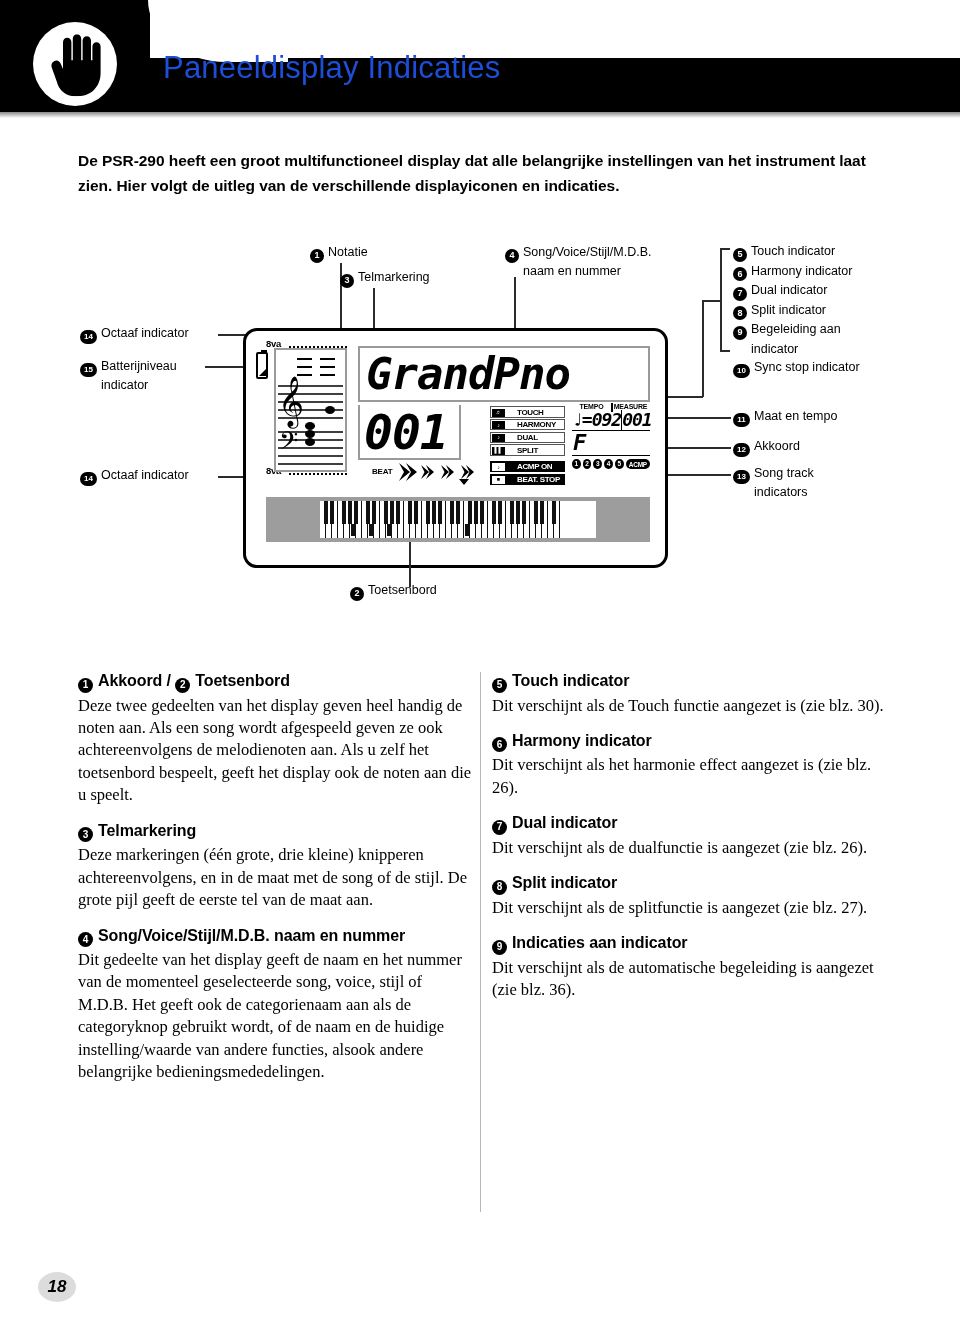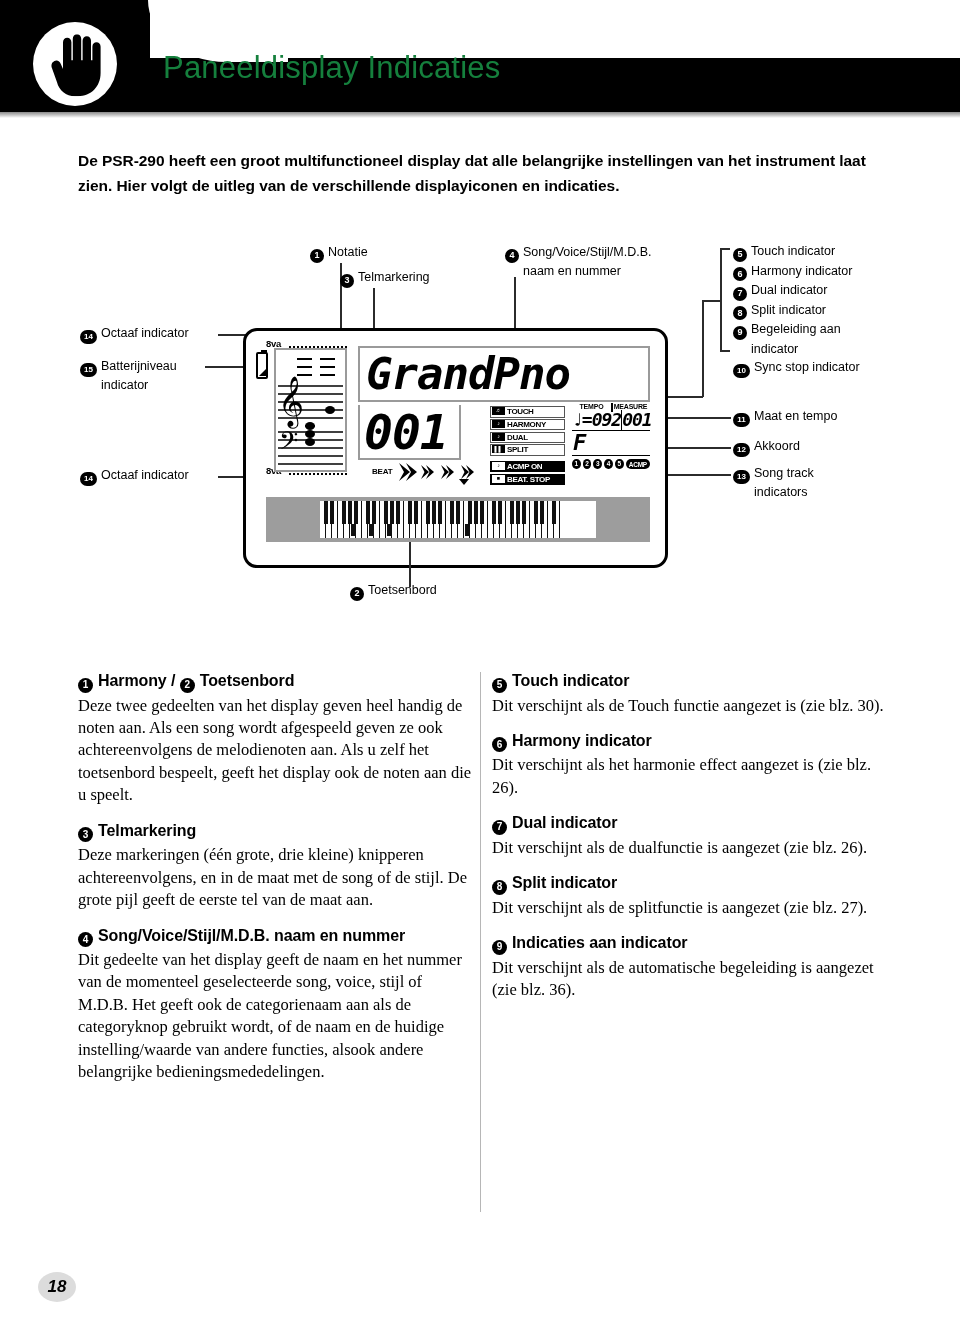--- a/index.html
+++ b/index.html
@@ -33,21 +33,21 @@
     position:absolute; left:33px; top:22px; width:84px; height:84px;
     background:#fff; border-radius:50%;
   }
   .hand-glyph{
     position:absolute; left:50%; top:50%; transform:translate(-50%,-48%);
     width:58px; height:62px;
   }
   .page-title{
     position:absolute; left:163px; top:50px;
     font-size:31px; font-weight:400; letter-spacing:.2px;
-    color:#15803d; white-space:nowrap;
+    color:#1d4ed8; white-space:nowrap;
   }
 
   
   .intro{
     position:absolute; left:78px; top:148px; width:810px;
     font-size:15.5px; font-weight:bold; line-height:1.62;
     letter-spacing:-.05px;
   }
 
   
@@ -123,21 +123,21 @@
   .beat-arrow{ position:absolute; top:1px; }
   .beat-tri{
     position:absolute; left:87px; top:18px; width:0;height:0;
     border-left:5px solid transparent; border-right:5px solid transparent;
     border-top:6px solid #000;
   }
 
   
   .indcol{ position:absolute; left:490px; top:176px; width:75px; }
   .ind{
-    display:flex; align-items:flex-start; gap:2px;
+    display:flex; align-items:flex-end; gap:12px;
     border:1.3px solid #555; height:11.5px; margin-bottom:1.3px;
     padding-left:1px; background:#fff;
   }
   .ind .ic{
     width:13px; height:8px; background:#000; flex:0 0 auto;
     display:flex; align-items:center; justify-content:center;
     color:#fff; font-size:5.5px; line-height:1;
   }
   .ind .tx{ font-size:8px; font-weight:bold; letter-spacing:-.35px; }
   .ind.on{ background:#000; border-color:#000; }
@@ -517,21 +517,21 @@
     <span class="num">2</span><span>Toetsenbord</span>
   </div>
 </div>
 
 <div class="col-div"></div>
 
 <div class="col colL">
 
   <div class="sec-block">
     <h2 class="sec-h">
-      <span class="num">1</span><span>Harmony /</span>
+      <span class="num">1</span><span>Akkoord /</span>
       <span class="num">2</span><span>Toetsenbord</span>
     </h2>
     <p class="sec-p">Deze twee gedeelten van het display geven heel handig de noten aan. Als een song wordt afgespeeld geven ze ook achtereenvolgens de melodienoten aan. Als u zelf het toetsenbord bespeelt, geeft het display ook de noten aan die u speelt.</p>
   </div>
 
 
   <div class="sec-block">
     <h2 class="sec-h">
       <span class="num">3</span><span>Telmarkering</span>
     </h2>

